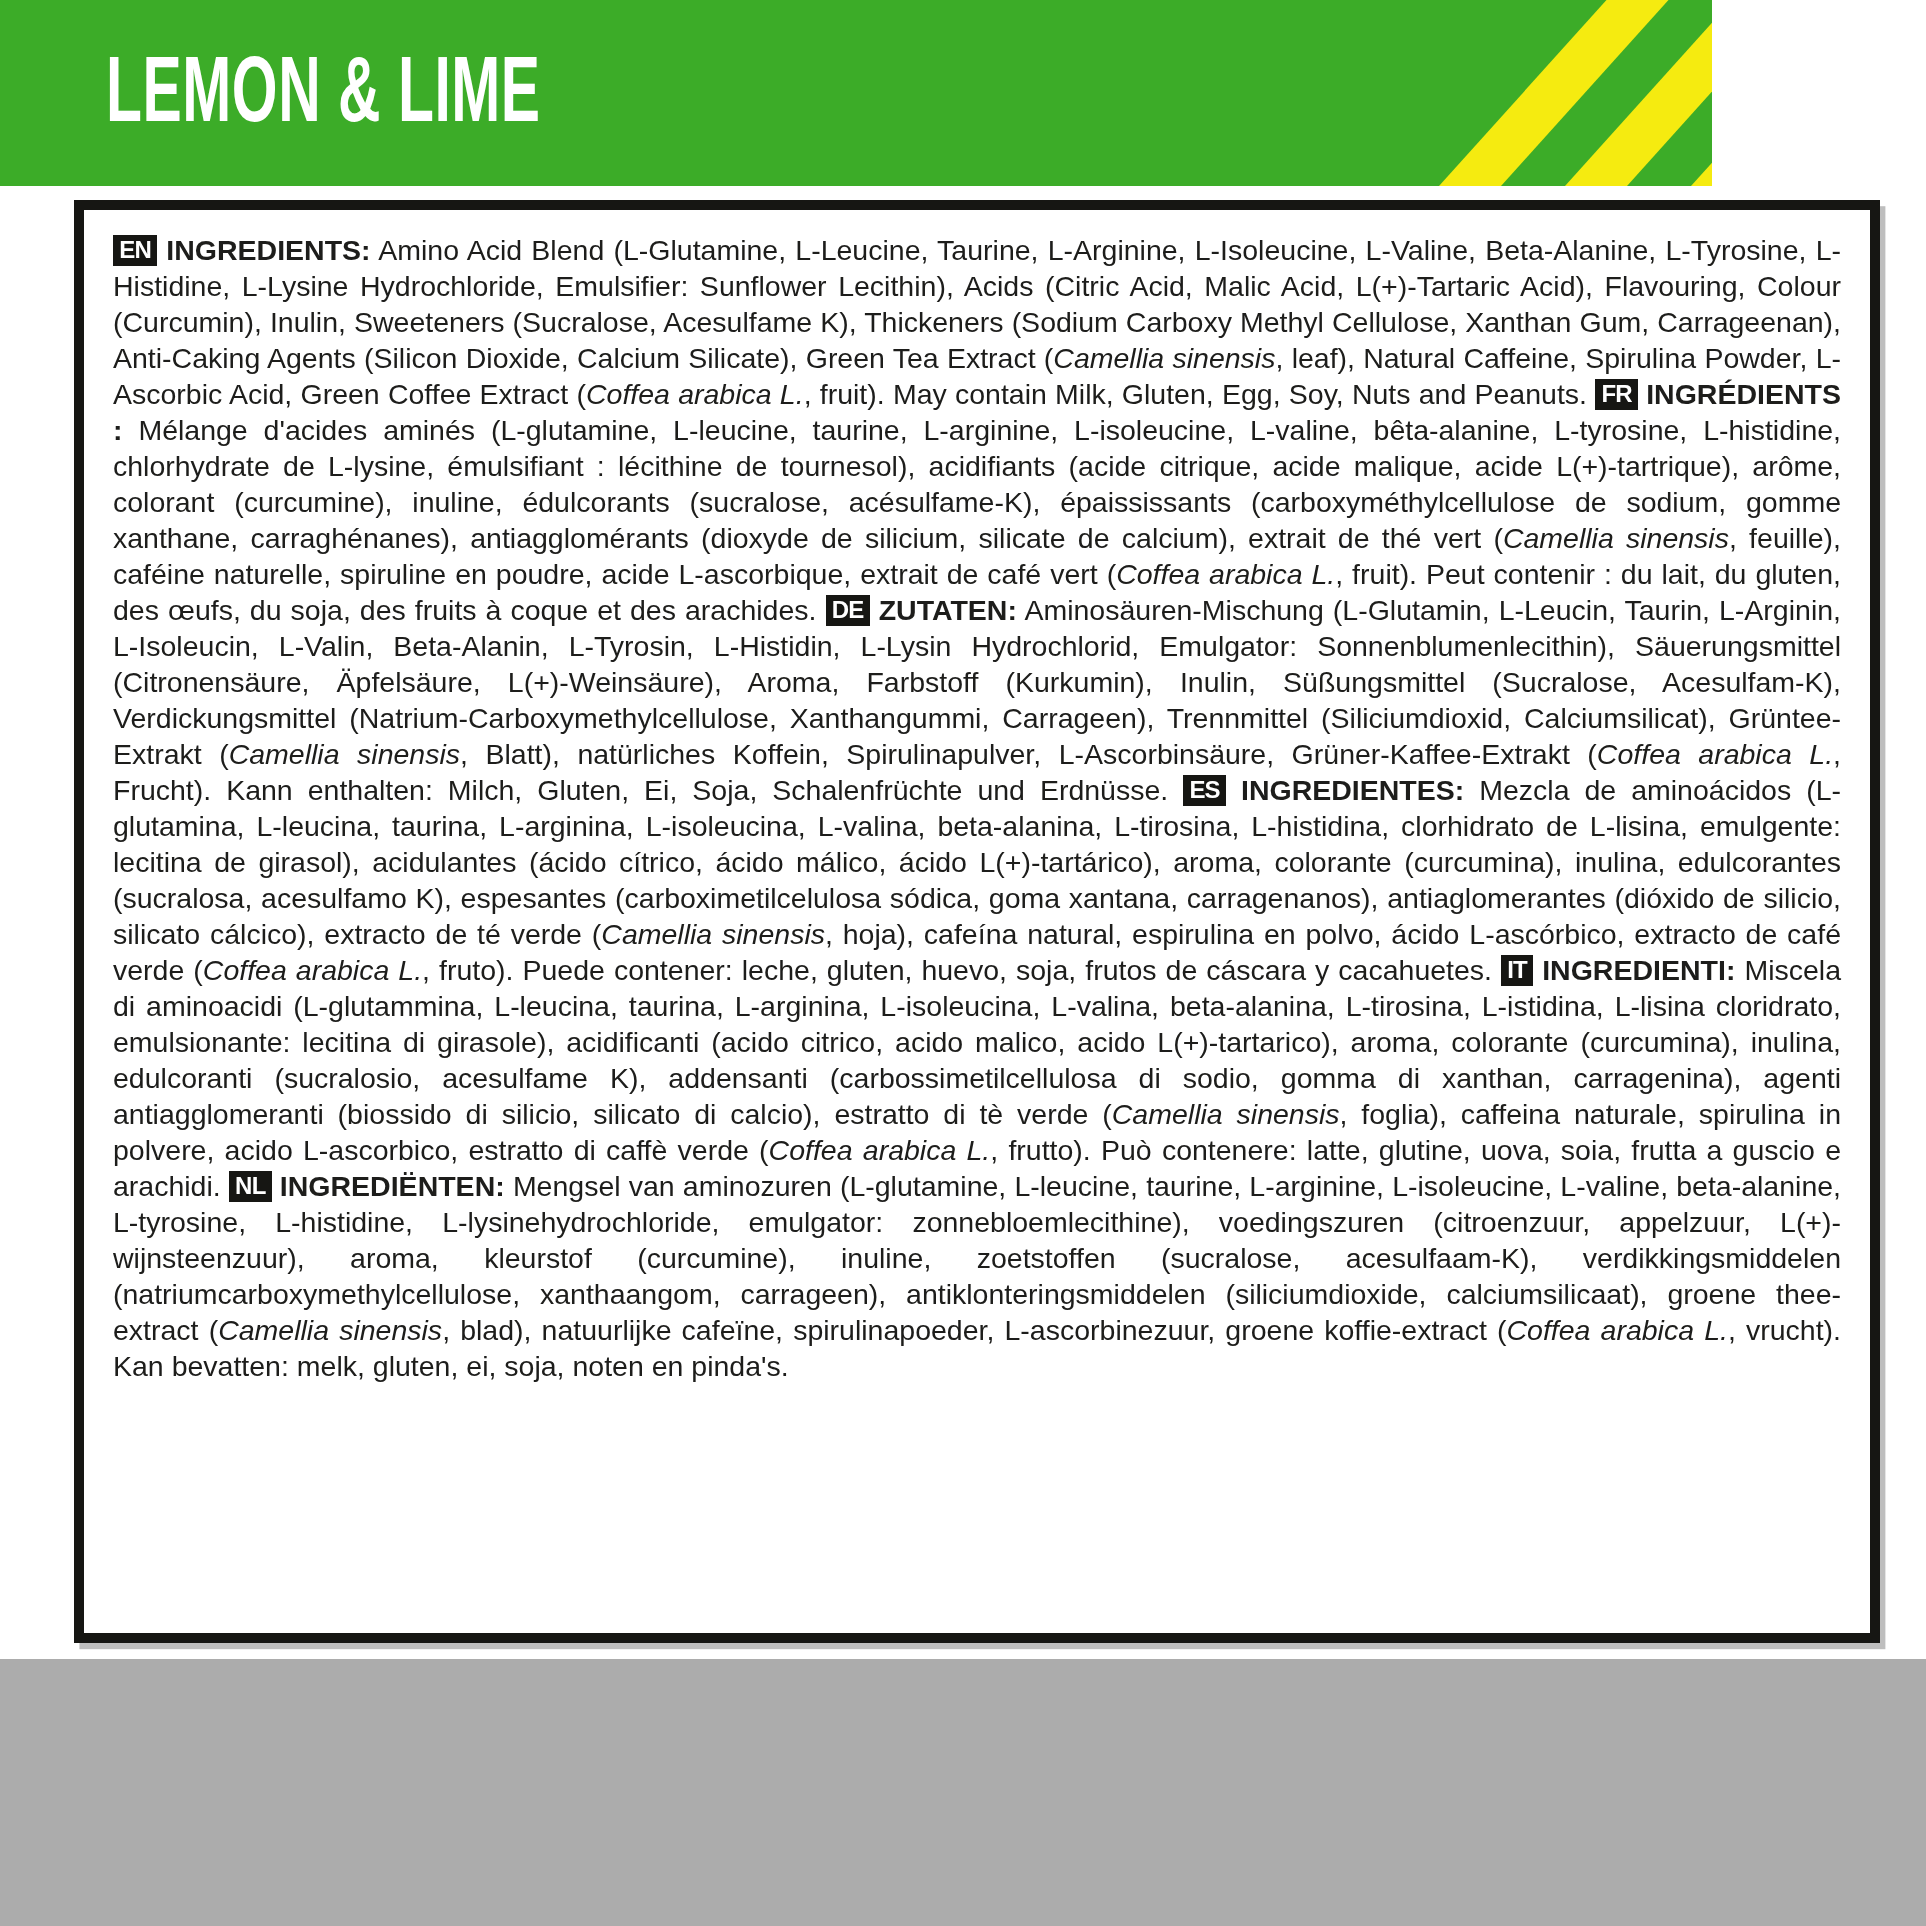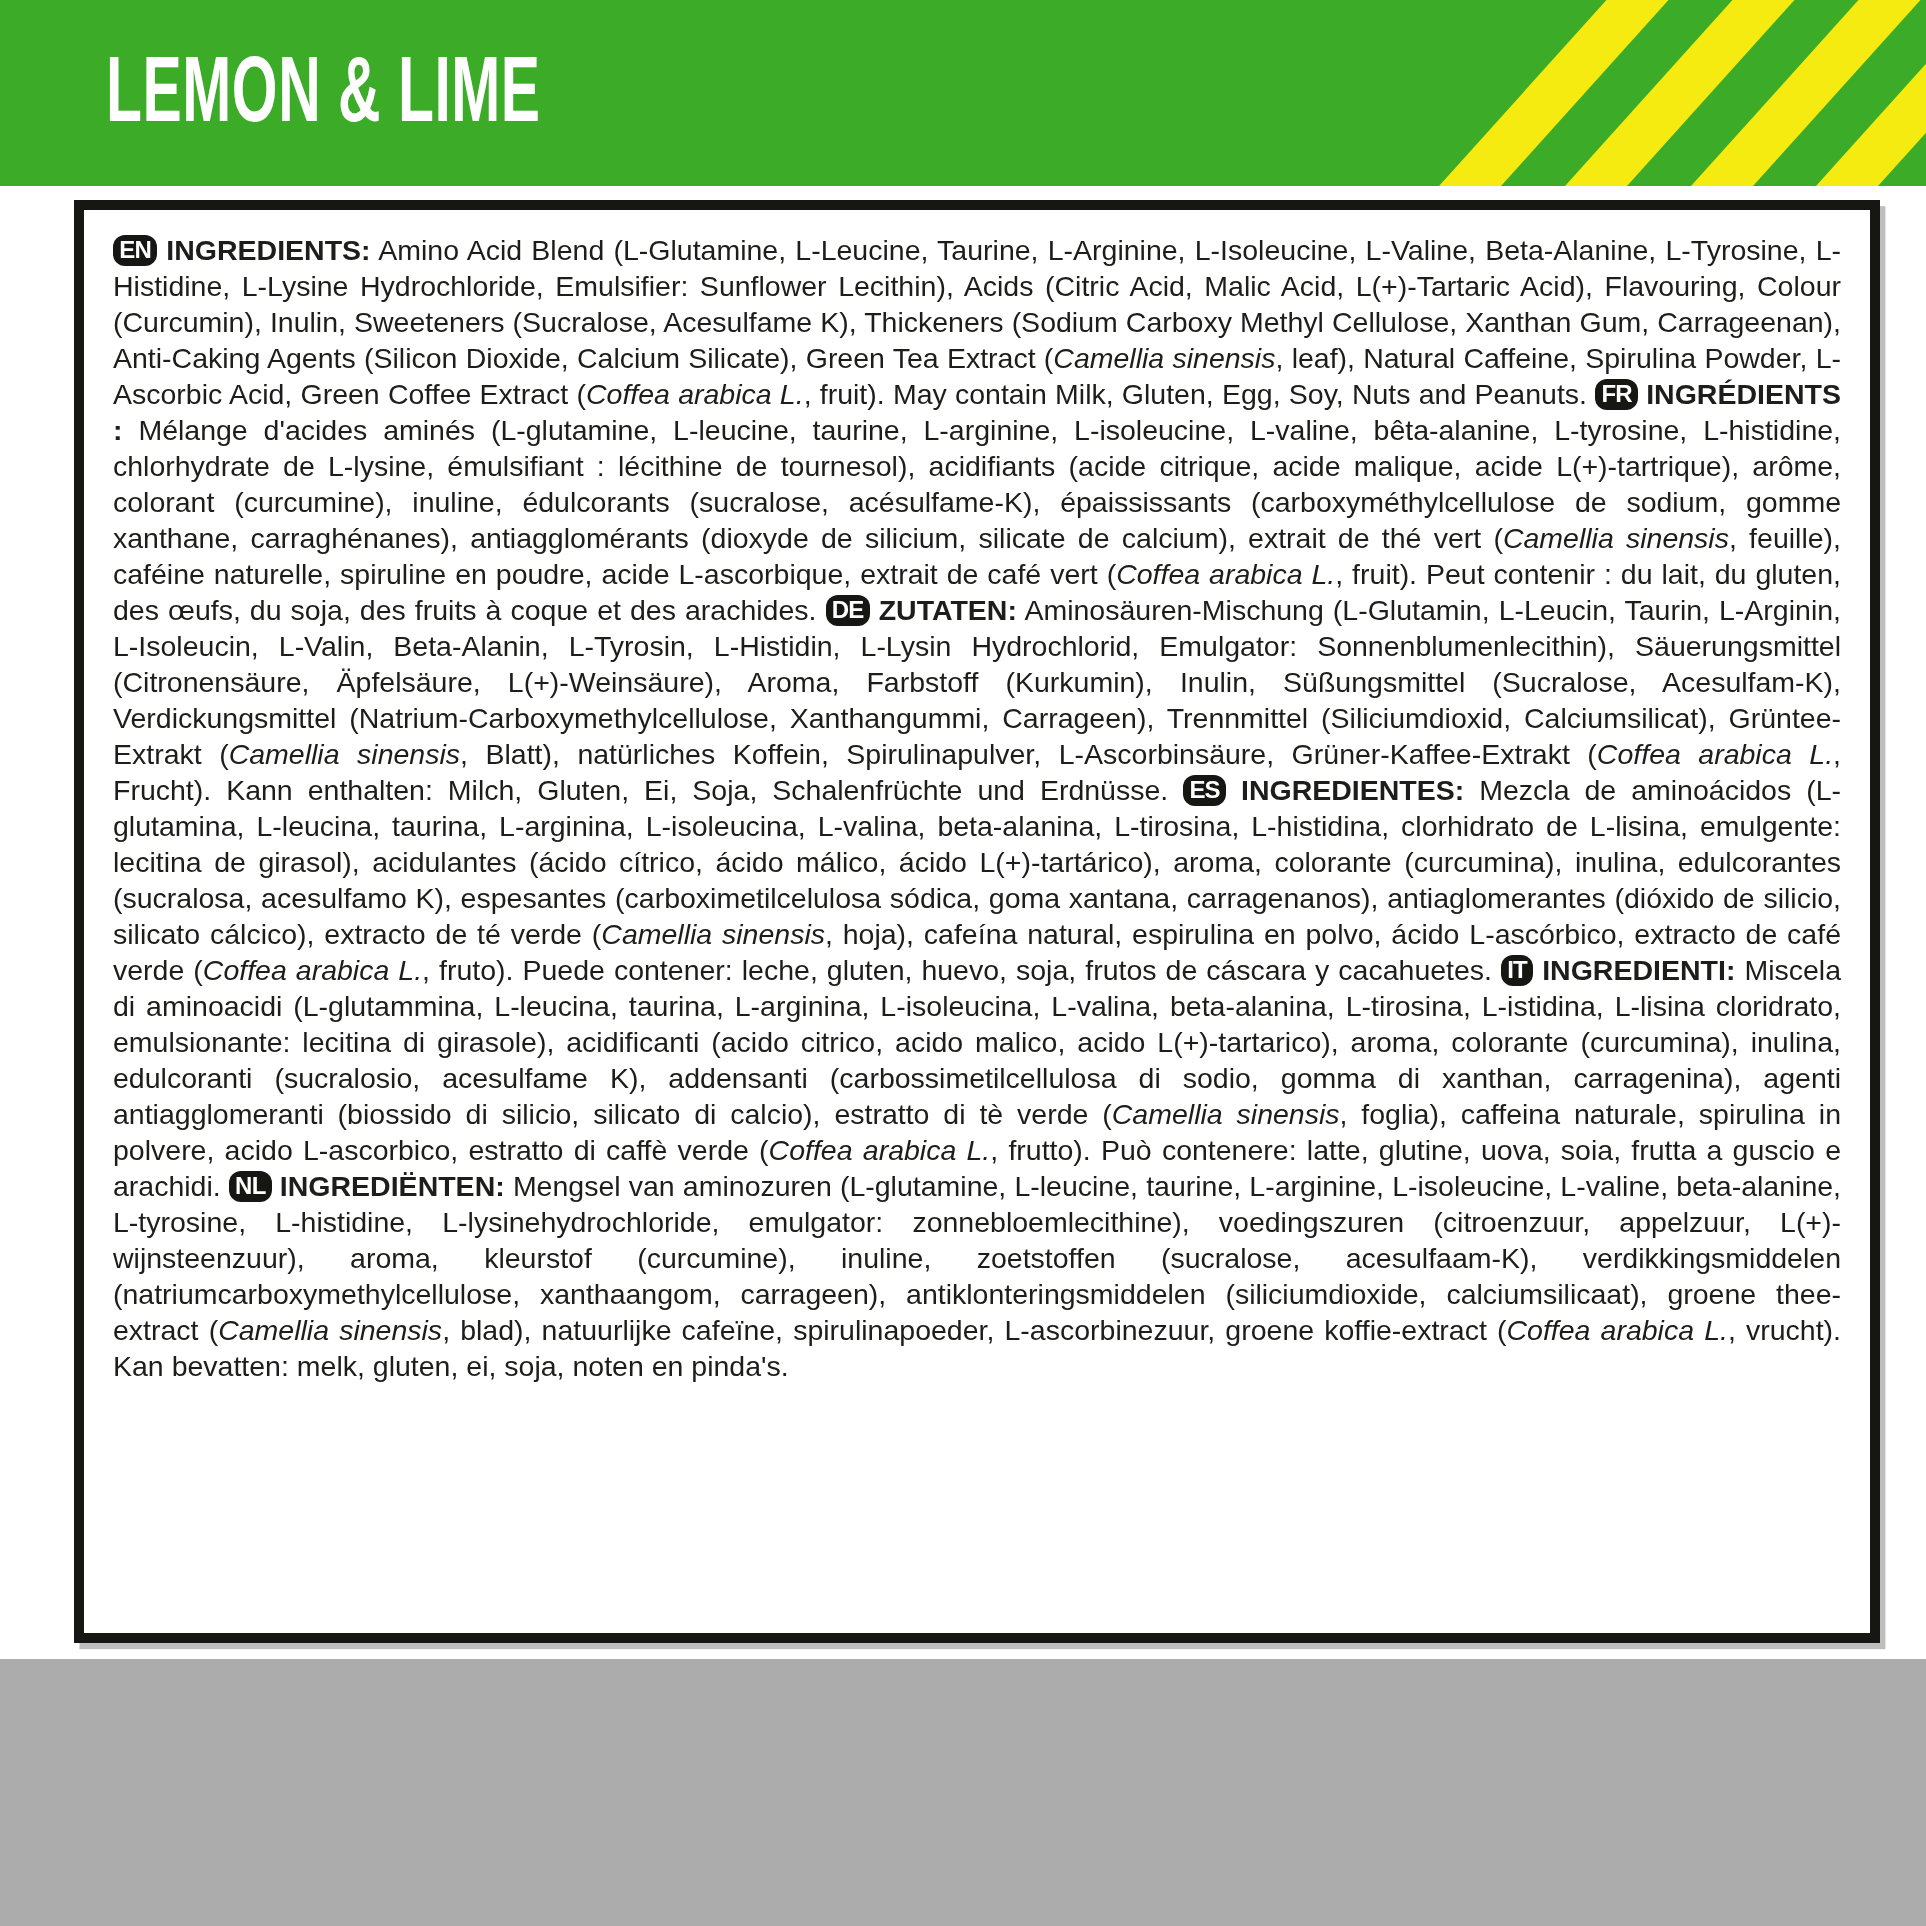--- a/index.html
+++ b/index.html
@@ -13,21 +13,21 @@
   body{
     background:#ffffff;
     font-family:"Liberation Sans", sans-serif;
     color:var(--ink);
     overflow:hidden;
   }
   .page{position:relative;width:1926px;height:1926px;background:#ffffff;}
 
   
   .topbar{
-    position:absolute;left:0;top:0;width:1926px;height:186px;
+    position:absolute;left:0;top:0;width:1712px;height:186px;
     background:var(--green);
     overflow:hidden;
   }
   .flavor{
     position:absolute;left:106px;top:43px;
     font-size:92px;line-height:92px;font-weight:bold;
     color:#ffffff;letter-spacing:0.8px;white-space:nowrap;
     transform:scaleX(0.64);transform-origin:left top;
   }
   .stripe{
@@ -59,21 +59,21 @@
     hyphens:none;
   }
   .ing .badge{
     display:inline-block;
     background:#161613;
     color:#ffffff;
     font-weight:bold;
     font-size:24px;
     line-height:29px;
     padding:0 6.2px 1.5px 6.2px;
-    border-radius:12px;
+    border-radius:0;
     letter-spacing:-0.8px;
     vertical-align:1.5px;
   }
   .ing strong{font-weight:bold;}
   .ing em{}
 
   
   .graybar{
     position:absolute;left:0;top:1659px;width:1926px;height:267px;
     background:var(--gray);

